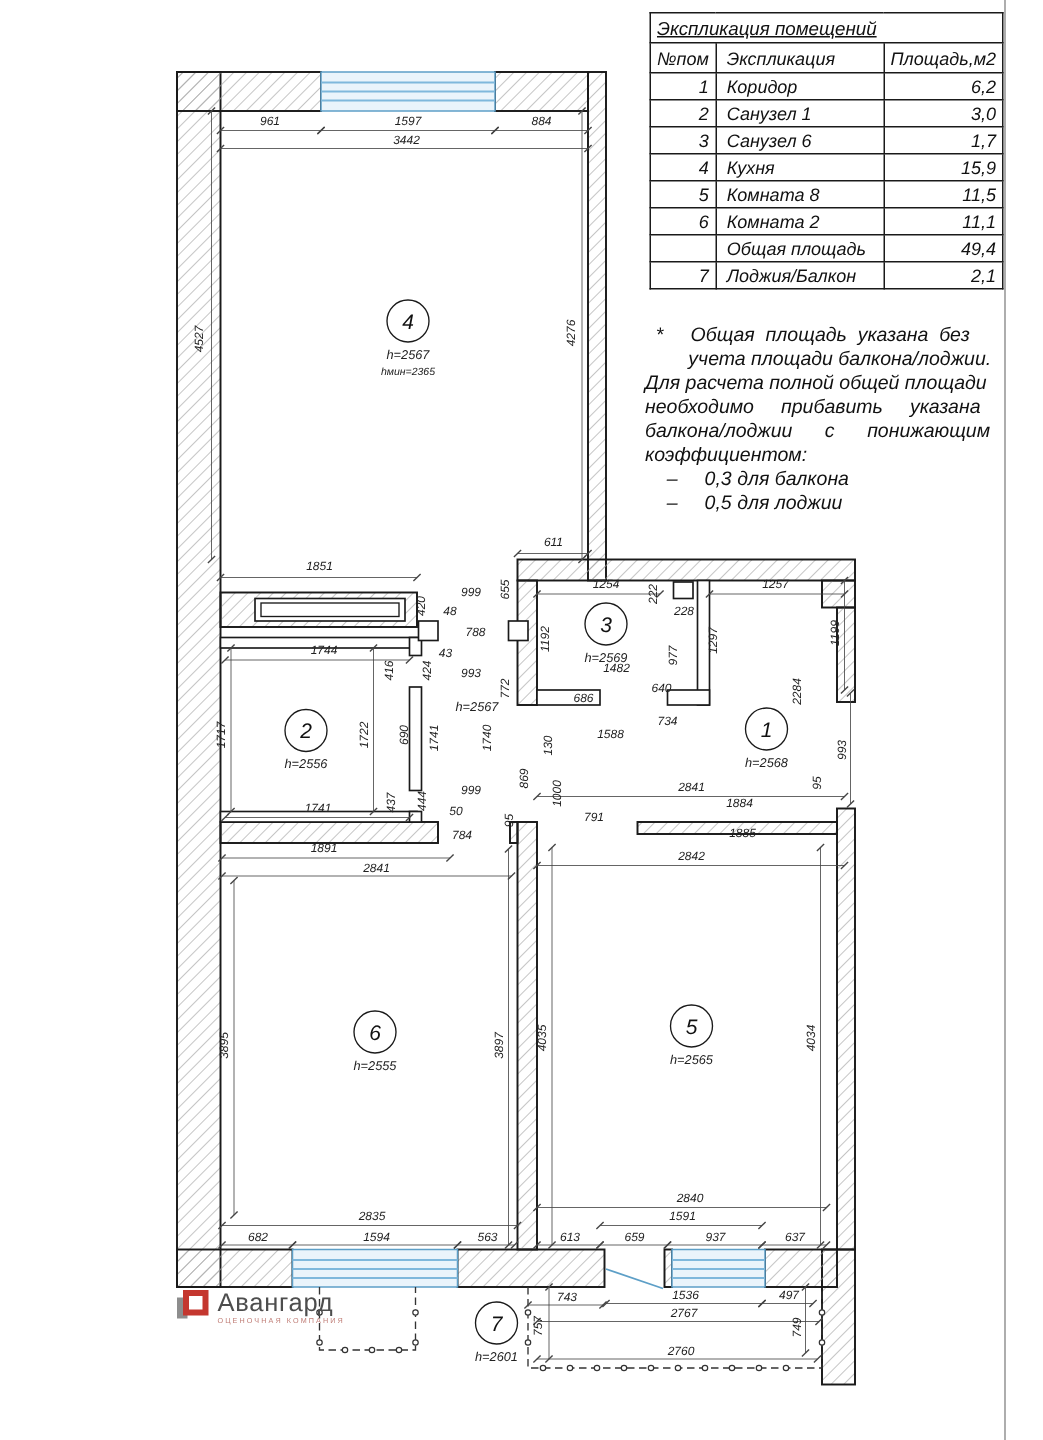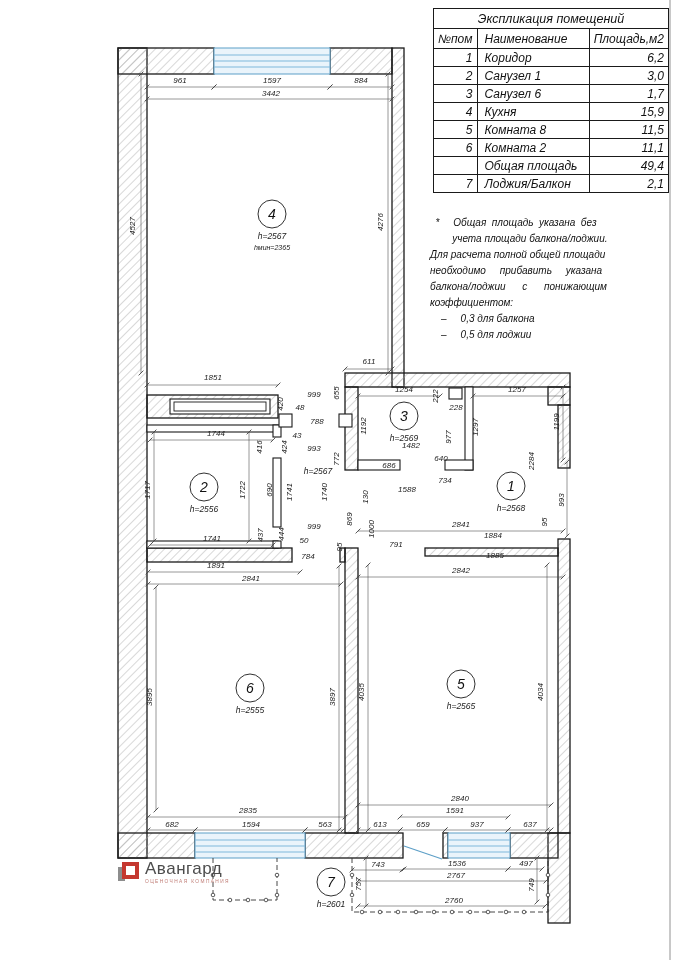--- a/index.html
+++ b/index.html
@@ -8,30 +8,30 @@
   #plan{position:absolute;left:0;top:0;}
   .dim{font-family:"Liberation Sans",sans-serif;font-style:italic;font-size:8px;fill:#222;}
   .hlabel{font-family:"Liberation Sans",sans-serif;font-style:italic;font-size:8.5px;fill:#222;}
   .sublabel{font-family:"Liberation Sans",sans-serif;font-style:italic;font-size:7px;fill:#222;}
   .roomnum{font-family:"Liberation Sans",sans-serif;font-style:italic;font-size:14px;fill:#111;}
   
   #expl{position:absolute;left:433px;top:8px;width:236px;border-collapse:collapse;
         font-style:italic;color:#111;}
   #expl td,#expl th{border:1.6px solid #1a1a1a;font-weight:normal;font-size:12px;
         padding:0 4px;height:17px;white-space:nowrap;}
-  #expl .ttl{text-align:center;height:19px;font-size:12.5px;}
+  #expl .ttl{text-align:left;height:19px;font-size:12.5px;text-decoration:underline;}
   #expl .hdr td{text-align:center;height:19px;}
   #expl td.c0{width:33px;text-align:right;}
   #expl td.c1{width:124px;text-align:left;padding-left:7px;}
   #expl td.c2{width:63px;text-align:right;}
   
   #notes{position:absolute;left:430px;top:215px;width:242px;font-style:italic;
-         font-size:10px;line-height:16px;color:#111;white-space:pre;}
+         font-size:13px;line-height:16px;color:#111;white-space:pre;}
   
-  #logo{position:absolute;left:118px;top:860px;display:flex;align-items:center;}
+  #logo{position:absolute;left:118px;top:860px;display:flex;align-items:flex-start;}
   #logo-icon{width:21px;height:21px;position:relative;margin-right:6px;}
   #logo-icon .sq-red{position:absolute;left:4px;top:0;width:17px;height:17px;background:#c4372f;}
   #logo-icon .sq-white{position:absolute;left:8px;top:4px;width:9px;height:9px;background:#ffffff;}
   #logo-icon .sq-gray{position:absolute;left:0;top:5px;width:7px;height:14px;background:#8d8d8d;}
   #logo-name{font-size:17px;color:#4d4d4d;letter-spacing:0.5px;line-height:17px;}
   #logo-tag{font-size:4.8px;color:#bf7b74;letter-spacing:1.4px;text-transform:uppercase;margin-top:2px;}
 </style>
 </head>
 <body>
 
@@ -384,21 +384,21 @@
       </g>
   </svg>
 
   <table id="expl">
     <tbody>
       <tr>
           <td class="ttl" colspan="3">Экспликация помещений</td>
         </tr>
       <tr class="hdr" id="expl-head">
           <td class="c0">№пом</td>
-          <td class="c1">Наименование</td>
+          <td class="c1">Экспликация</td>
           <td class="c2">Площадь,м2</td>
         </tr>
     <tr>
           <td class="c0">1</td>
           <td class="c1">Коридор</td>
           <td class="c2">6,2</td>
         </tr>
         <tr>
           <td class="c0">2</td>
           <td class="c1">Санузел 1</td>

